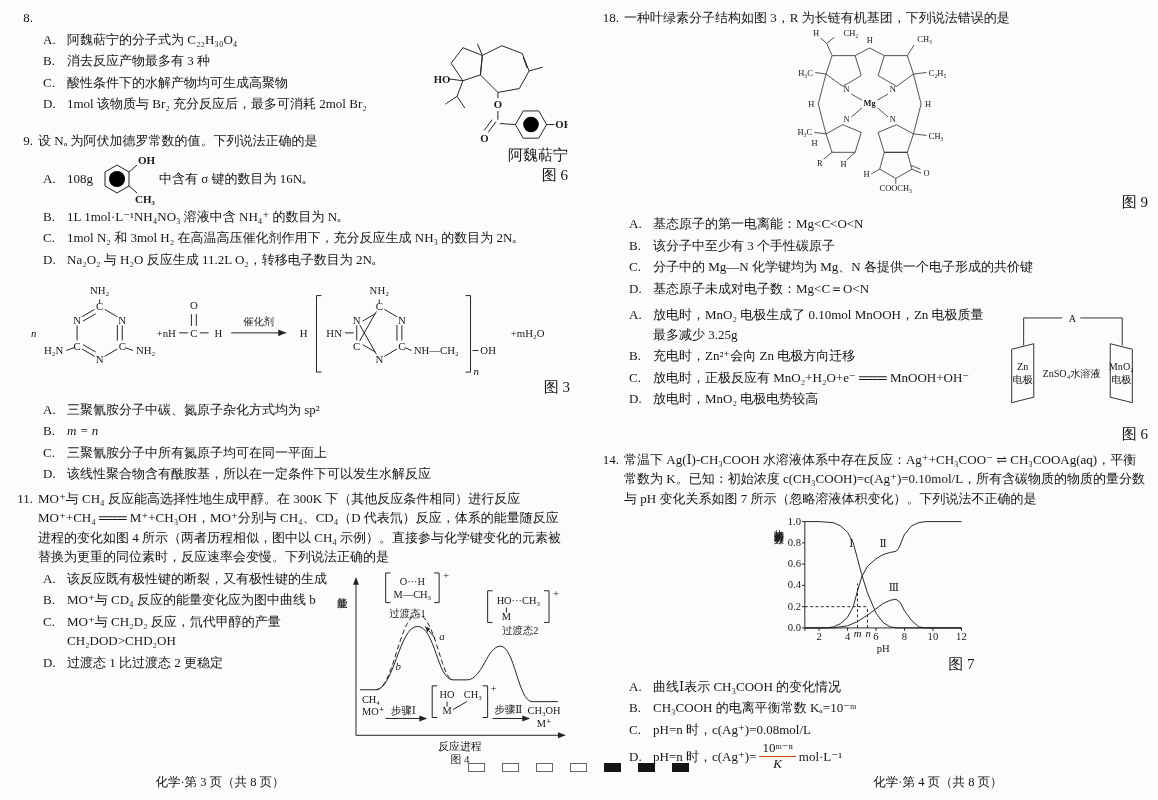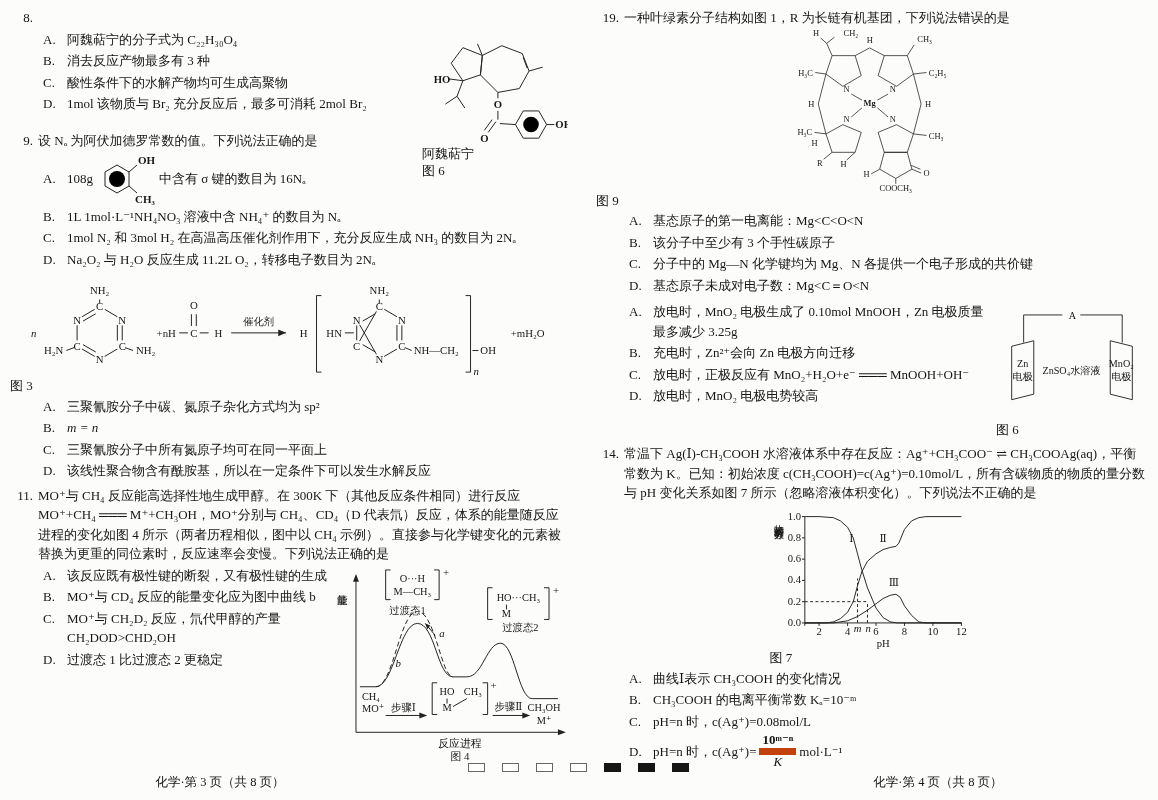--- a/index.html
+++ b/index.html
@@ -16,30 +16,30 @@
   .qrow { display:flex; align-items:flex-start; }
   .qnum { flex:none; width:28px; text-align:right; padding-right:5px; }
   .qstem { flex:1; }
   .opts { margin-left:33px; margin-top:1px; }
   .opt { display:flex; margin-top:2px; }
   .optk { flex:none; width:24px; }
   .optt { flex:1; }
   .flexrow { display:flex; margin-left:33px; align-items:flex-start; }
   .optlist { flex:1; }
   .figbox { text-align:center; }
-  .figcap { font-size:13px; text-align:left; line-height:1.3; }
+  .figcap { font-size:15px; text-align:right; line-height:1.3; }
   svg { display:block; margin:0 auto; }
   svg text { font-size:11px; fill:#161616; font-family:"Liberation Serif","DejaVu Serif","DejaVu Sans",serif; }
   svg .lbl { font-size:10.5px; }
   svg line, svg path, svg polyline, svg polygon { stroke:#222; fill:none; stroke-width:1; }
   svg .filled { fill:#222; stroke:none; }
   .chartwrap { position:relative; }
   .vlabel { position:absolute; writing-mode:vertical-rl; font-size:10.5px; letter-spacing:1px; }
   .frac { display:inline-flex; flex-direction:column; text-align:center; vertical-align:middle; margin:0 3px; line-height:1.15; }
-  .frac .fnum { border-bottom:7px solid #c2410c; padding:0 3px;font-weight:bold; }
+  .frac .fnum { border-bottom:1px solid #c2410c; padding:0 3px; }
   .frac .fden { font-style:italic; }
   .q9a { display:flex; align-items:center; margin-top:2px; }
   .footer { position:absolute; left:0; right:0; bottom:8px; display:grid; grid-template-columns:38% 24% 38%; align-items:center; font-size:12.5px; }
   .footer .fl, .footer .fr { text-align:center;margin-top:30px; }
   .marks { display:flex; justify-content:center; gap:17px; align-items:center; }
   .mark { width:17px; height:9px; display:inline-block; }
   .mark.outline { border:1.5px solid #666; background:#fff; }
   .mark.filled  { background:#151515; border:1.5px solid #151515; }
   .fig2abs { position:absolute; right:2px; top:26px; width:146px; }
 </style>
@@ -305,22 +305,22 @@
         </svg>
       </div>
     </div>
   </div>
 </div>
 
 <div class="col col-right">
 
   <div class="q">
     <div class="qrow">
-      <span class="qnum">19.</span>
-      <span class="qstem">一种叶绿素分子结构如图 1，R 为长链有机基团，下列说法错误的是</span>
+      <span class="qnum">18.</span>
+      <span class="qstem">一种叶绿素分子结构如图 3，R 为长链有机基团，下列说法错误的是</span>
     </div>
     <div class="figbox">
       <svg width="238" height="165" viewBox="0 0 310 215">
         <text x="152" y="102" text-anchor="middle" font-weight="bold">Mg</text>
         <text x="122" y="84" text-anchor="middle">N</text>
         <text x="182" y="84" text-anchor="middle">N</text>
         <text x="122" y="122" text-anchor="middle">N</text>
         <text x="182" y="122" text-anchor="middle">N</text>
         <line x1="128" y1="86" x2="142" y2="94"></line>
           <line x1="176" y1="86" x2="162" y2="94"></line>

